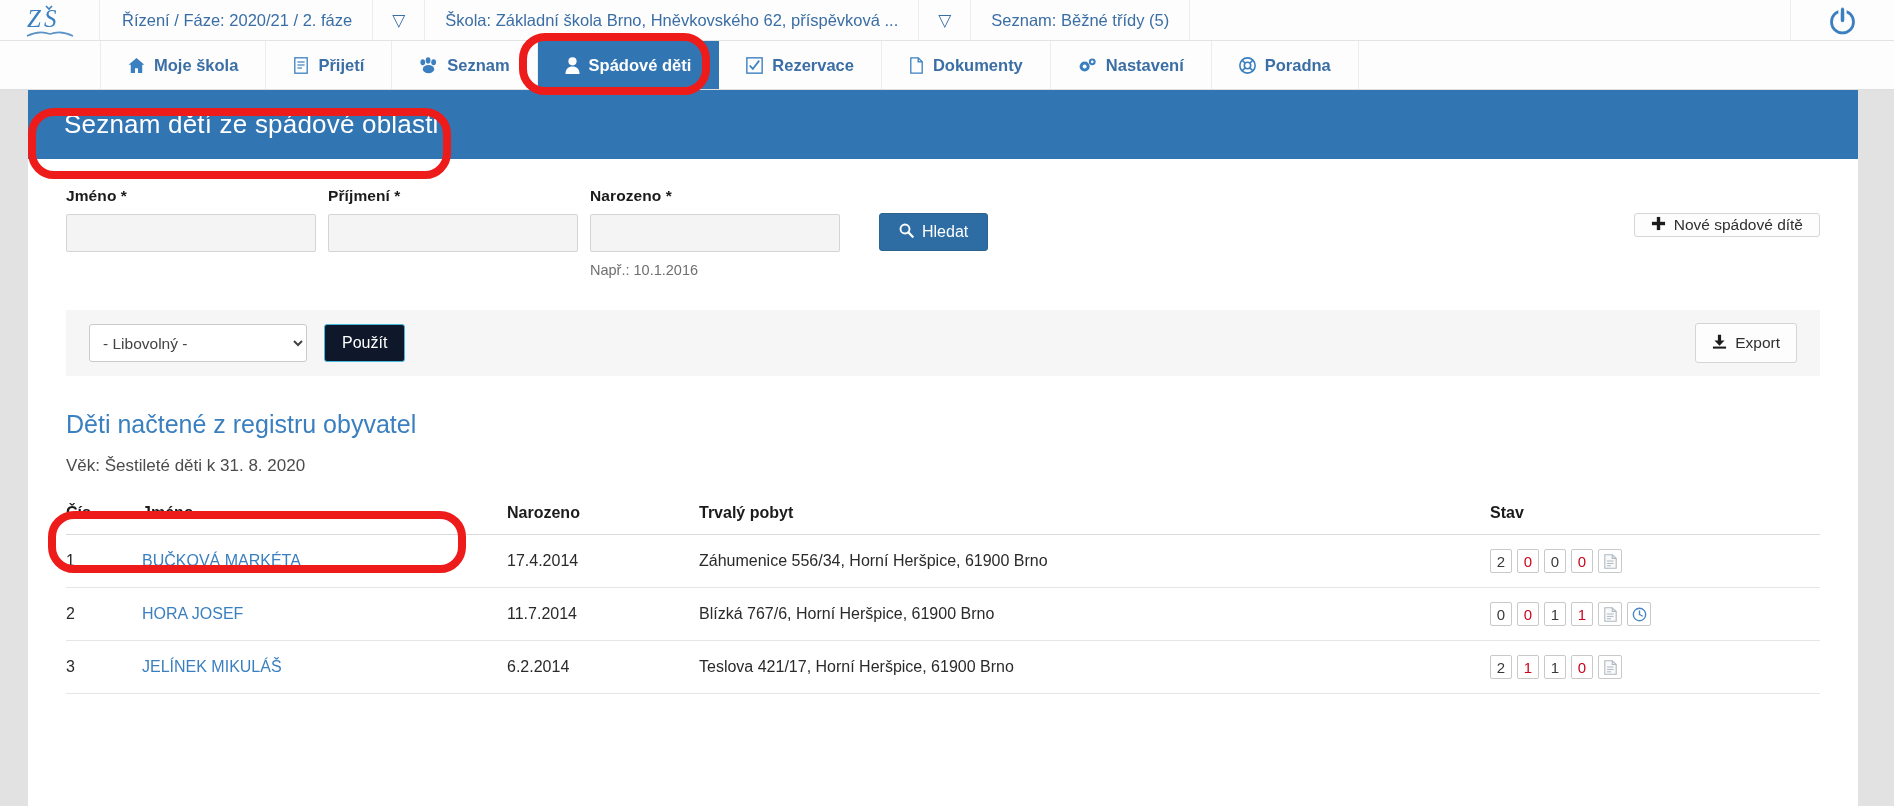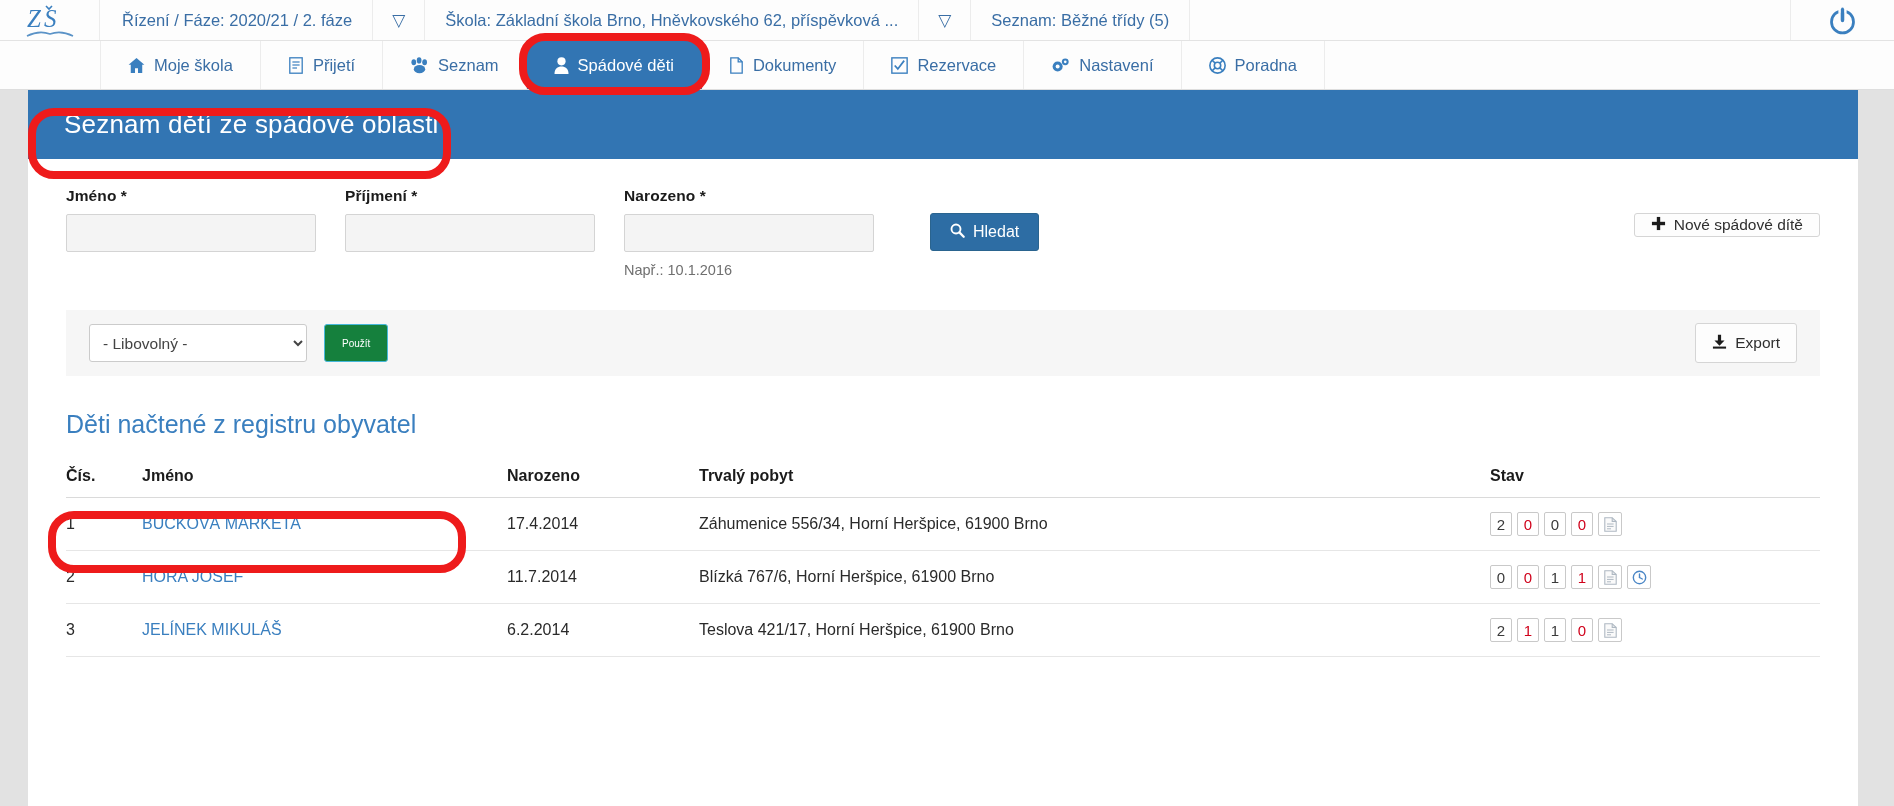--- a/index.html
+++ b/index.html
@@ -45,20 +45,21 @@
     position: absolute; left: 0; top: 41px; width: 1894px; height: 49px;
     background: #fdfdfd; border-bottom: 1px solid #dedede;
     display: flex; align-items: stretch; padding-left: 100px;
   }
   .nav-tab {
     display: flex; align-items: center; gap: 9px;
     padding: 0 27px;
     font-size: 16.5px; color: #3a6ea5; white-space: nowrap;
     border-right: 1px solid #ececec;
     cursor: pointer;
+    font-weight: bold;
   }
   .nav-tab:first-child { border-left: 1px solid #ececec; }
   .nav-tab.active {
     background: #3275b3; color: #ffffff; border-right-color: #3275b3;
   }
   .nav-ico { display: inline-flex; align-items: center; }
   .nav-ico svg { display: block; }
 
   
   .page {
@@ -66,21 +67,21 @@
     background: #ffffff;
   }
   .banner {
     height: 69px; background: #3275b3; color: #fff;
     display: flex; align-items: center; padding-left: 36px;
     font-size: 26px; letter-spacing: .2px;
   }
 
   
   .form-wrap { padding: 28px 38px 0 38px; position: relative; }
-  .form-row { display: flex; align-items: flex-start; gap: 29px; }
+  .form-row { display: flex; align-items: flex-start; gap: 12px; }
   .field { display: flex; flex-direction: column; }
   .field-label {
     font-size: 15.5px; font-weight: bold; color: #1b1b1b;
     margin-bottom: 9px; letter-spacing: .1px;
   }
   .field-input {
     width: 250px; height: 38px;
     background: #f4f4f4; border: 1px solid #d4d4d4; border-radius: 2px;
     font-size: 15px; padding: 0 9px; color: #333;
     font-family: "Liberation Sans", sans-serif;
@@ -109,21 +110,21 @@
     display: flex; align-items: center; padding: 0 23px; position: relative;
   }
   .sel {
     width: 218px; height: 38px; background: #fff;
     border: 1px solid #cbcbcb; border-radius: 3px;
     font-size: 15.5px; color: #444; padding: 0 9px;
     font-family: "Liberation Sans", sans-serif;
   }
   .btn-pouzit {
     margin-left: 17px; height: 38px; padding: 4px 17px;
-    background: #15803d; border: 1px solid #46b8da; color: #fff; font-size: 10px;
+    background: #0f172a; border: 1px solid #46b8da; color: #fff; font-size: 16px;
   }
   .btn-export {
     position: absolute; right: 23px; height: 40px; padding: 0 16px;
     background: #fdfdfd; border: 1px solid #d5d5d5; color: #2f2f2f; font-size: 15.5px;
   }
 
   
   .sect { padding: 34px 38px 0 38px; }
   .sect-title { font-size: 25px; color: #3a7fbf; font-weight: normal; }
   .sect-sub { font-size: 17px; color: #4c4c4c; margin-top: 17px; }
@@ -252,36 +253,36 @@
         <svg width="15" height="17" viewBox="0 0 14 17" fill="#ffffff">
           <circle cx="7" cy="4.3" r="4.1"></circle>
           <path d="M0 17 C0 11.6 3.1 9.6 7 9.6 C10.9 9.6 14 11.6 14 17 Z"></path>
         </svg>
       </span>
       <span>Spádové děti</span>
     </div>
 
     <div class="nav-tab">
       <span class="nav-ico">
+        <svg width="17" height="17" viewBox="0 0 16 16">
+          <rect x="0.8" y="0.8" width="14.4" height="14.4" fill="none" stroke="#3a7fbf" stroke-width="1.3"></rect>
+          <path d="M3.5 8 L6.4 11.2 L12.4 3.4" fill="none" stroke="#3a7fbf" stroke-width="1.6"></path>
+        </svg>
+      </span>
+      <span>Rezervace</span>
+    </div>
+
+    <div class="nav-tab">
+      <span class="nav-ico">
         <svg width="15" height="17" viewBox="0 0 13 17">
           <path d="M0.8 0.8 H8.2 L12.2 4.8 V16.2 H0.8 Z" fill="none" stroke="#3a7fbf" stroke-width="1.3"></path>
           <path d="M8.2 0.8 V4.8 H12.2" fill="none" stroke="#3a7fbf" stroke-width="1.3"></path>
         </svg>
       </span>
       <span>Dokumenty</span>
-    </div>
-
-    <div class="nav-tab">
-      <span class="nav-ico">
-        <svg width="17" height="17" viewBox="0 0 16 16">
-          <rect x="0.8" y="0.8" width="14.4" height="14.4" fill="none" stroke="#3a7fbf" stroke-width="1.3"></rect>
-          <path d="M3.5 8 L6.4 11.2 L12.4 3.4" fill="none" stroke="#3a7fbf" stroke-width="1.6"></path>
-        </svg>
-      </span>
-      <span>Rezervace</span>
     </div>
 
     <div class="nav-tab">
       <span class="nav-ico">
         <svg width="19" height="17" viewBox="0 0 20 17" fill="#3a7fbf">
           <circle cx="7" cy="9.5" r="5.3"></circle>
           <circle cx="7" cy="9.5" r="2.1" fill="#fdfdfd"></circle>
           <circle cx="15" cy="4.6" r="3.6"></circle>
           <circle cx="15" cy="4.6" r="1.4" fill="#fdfdfd"></circle>
         </svg>
@@ -365,20 +366,21 @@
             <path d="M2.6 7 L8 12.6 L13.4 7 Z"></path>
             <rect x="1" y="13.4" width="14" height="2.2"></rect>
           </svg>
         </span>
         <span>Export</span>
       </button>
     </div>
 
     <div class="sect">
       <h2 class="sect-title">Děti načtené z registru obyvatel</h2>
+      <div class="sect-sub">Věk: Šestileté děti k 31. 8. 2020</div>
 
       <table class="grid">
         <thead>
           <tr>
             <th class="c-num">Čís.</th>
             <th class="c-name">Jméno</th>
             <th class="c-born">Narozeno</th>
             <th class="c-addr">Trvalý pobyt</th>
             <th class="c-stav">Stav</th>
           </tr>

